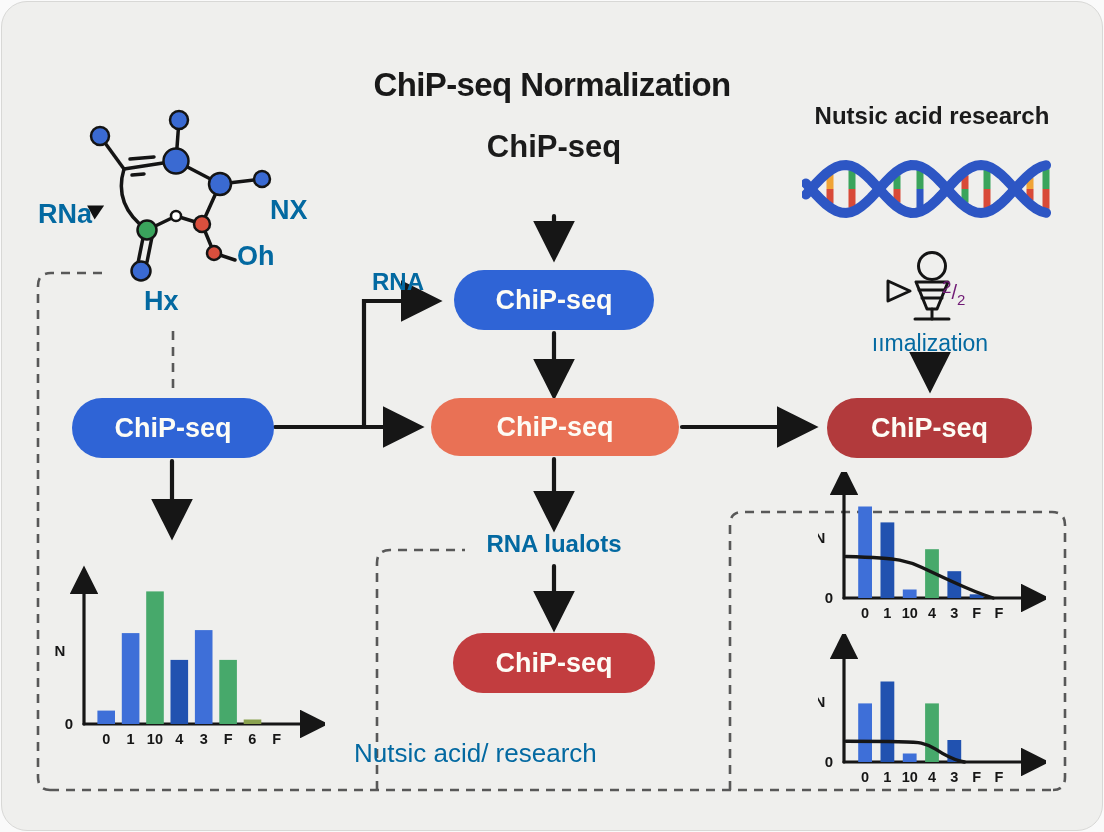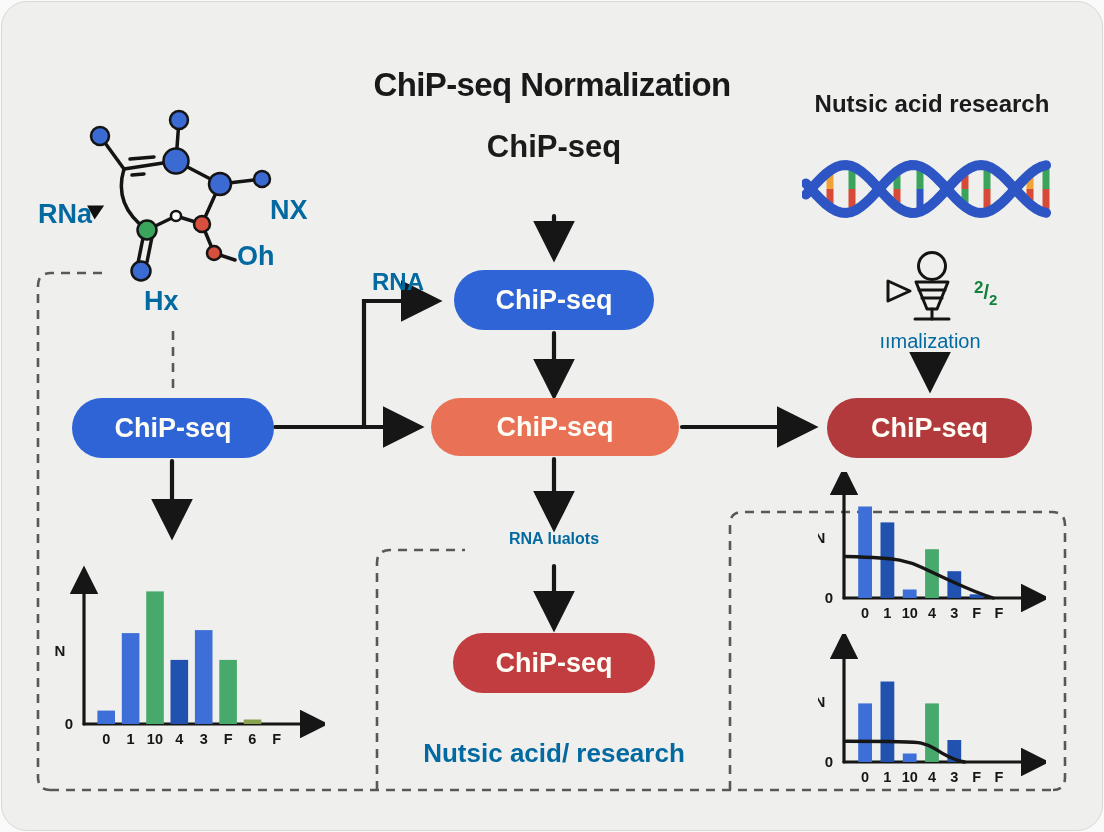--- a/index.html
+++ b/index.html
@@ -4,31 +4,31 @@
 <style>
   html,body{margin:0;padding:0;background:#fafafa;width:1104px;height:832px;
     font-family:"Liberation Sans",sans-serif;}
   .frame{position:absolute;left:1px;top:1px;width:1100px;height:828px;
     background:#efefed;border:1px solid #d8d8d6;border-radius:26px;overflow:hidden;}
   .abs{position:absolute;}
   .title{left:0;right:0;top:44px;text-align:center;font-size:33px;font-weight:700;
     color:#191919;letter-spacing:-0.6px;margin-top:20px;}
   .fhead{left:402px;top:126px;width:300px;text-align:center;font-size:31px;
     font-weight:700;line-height:38px;color:#1b1b1b;}
-  .dnahead{left:780px;top:88px;width:300px;text-align:center;font-size:24px;
+  .dnahead{left:780px;top:100px;width:300px;text-align:center;font-size:24px;
     font-weight:600;color:#1b1b1b;}
   .pill{position:absolute;display:flex;align-items:center;justify-content:center;
     color:#fdfcf5;font-size:27px;font-weight:600;border-radius:30px;z-index:3;}
   .lbl{position:absolute;color:#0369a1;z-index:3;}
   .mol-lbl{font-size:27px;font-weight:600;}
   .rna{left:370px;top:266px;font-size:24px;font-weight:600;}
-  .lualots{left:402px;top:528px;width:300px;text-align:center;font-size:16px;font-weight:600;}
-  .caption{left:352px;top:736px;width:400px;text-align:center;font-size:26px;font-weight:700;}
-  .normlbl{left:838px;top:328px;width:180px;text-align:center;font-size:20px;font-weight:500;}
-  .ratio{left:972px;top:276px;font-weight:700;color:#15803d;z-index:3;}
+  .lualots{left:402px;top:528px;width:300px;text-align:center;font-size:24px;font-weight:600;}
+  .caption{left:352px;top:736px;width:400px;font-size:26px;font-weight:400;}
+  .normlbl{left:838px;top:328px;width:180px;text-align:center;font-size:23px;font-weight:500;}
+  .ratio{left:940px;top:276px;font-weight:400;color:#701a75;z-index:3;}
   .ratio .rt{font-size:17px;vertical-align:9px;}
   .ratio .rs{font-size:20px;vertical-align:3px;}
   .ratio .rb{font-size:15px;vertical-align:-3px;}
   .tri-marker{left:88px;top:199px;width:0;height:0;border-top:8px solid transparent;
     border-bottom:8px solid transparent;border-left:15px solid #111;
     transform:rotate(-28deg);z-index:3;}
   svg{position:absolute;}
   .ax{stroke:#161616;stroke-width:3.2;stroke-linecap:round;}
   .al{font:700 15px "Liberation Sans",sans-serif;fill:#161616;text-anchor:middle;}
   .tk{font:700 14.5px "Liberation Sans",sans-serif;fill:#161616;text-anchor:middle;}

